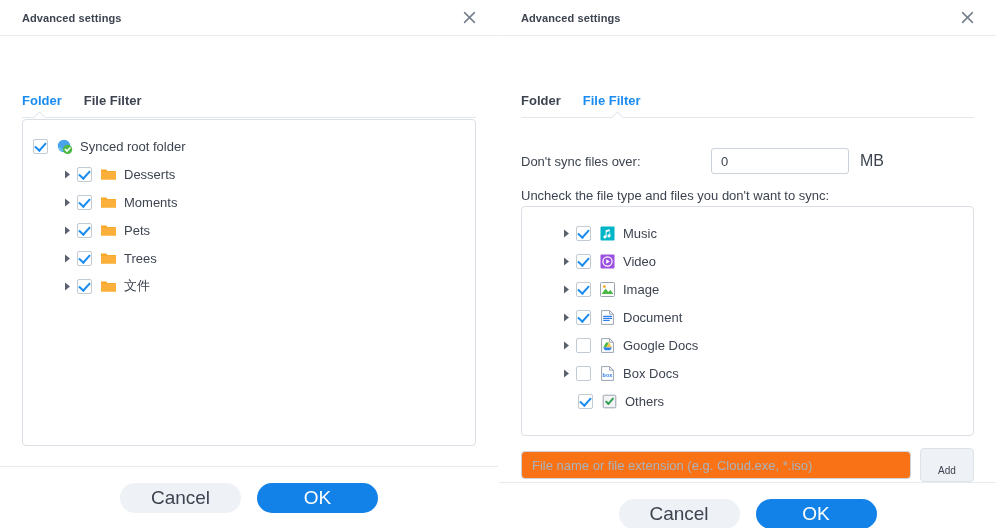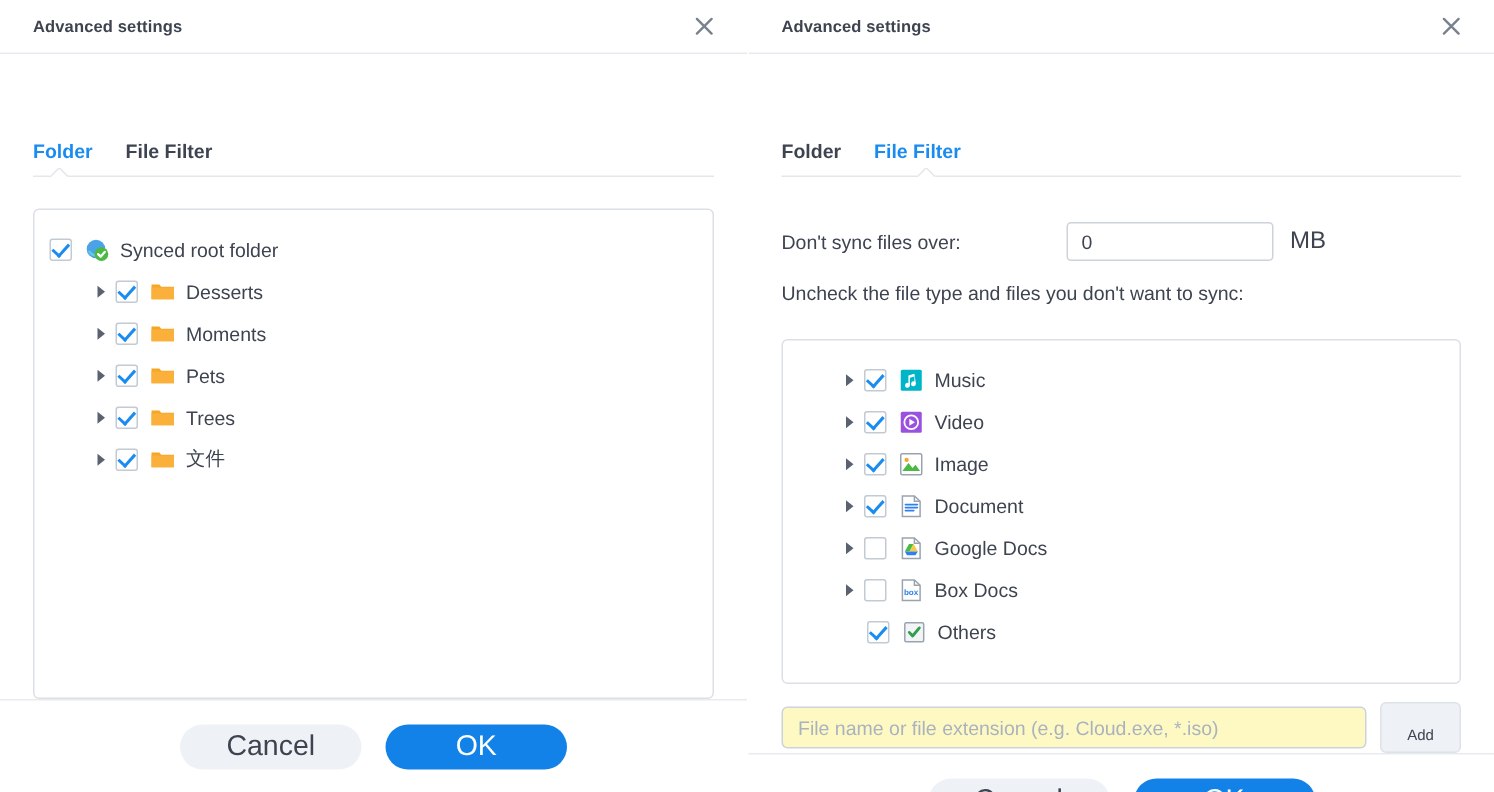--- a/index.html
+++ b/index.html
@@ -70,21 +70,21 @@
   .num-input{
     width:138px;height:26px;box-sizing:border-box;
     border:1px solid #ccd3db;border-radius:3px;background:#fff;
     font-family:"Liberation Sans",sans-serif;font-size:13px;color:#3d4450;
     padding:0 9px;outline:none;
   }
   .unit{font-size:16px;color:#3d4450;margin-left:11px;}
 
   
   .tree-box{
-    margin-top:21px;
+    margin-top:1px;
     border:1px solid #dbe0e6;border-radius:4px;background:#fff;
     box-sizing:border-box;
     overflow:hidden;
   }
   .tree-box.folders{height:327px;padding:12px 10px;}
   .tree-box.filetypes{height:230px;padding:12px 10px;}
 
   .row{
     display:flex;align-items:center;height:28px;
     font-size:13px;color:#3d4450;white-space:nowrap;
@@ -110,21 +110,21 @@
   }
   .row-label{margin-left:7px;}
 
   
   .ic{width:17px;height:17px;flex:none;display:block;}
 
   
   .add-row{display:flex;align-items:center;margin-top:12px;gap:9px;}
   .text-input{
     flex:1;height:28px;box-sizing:border-box;
-    border:1px solid #ccd3db;border-radius:4px;background:#fef9c3;
+    border:1px solid #ccd3db;border-radius:4px;background:#f97316;
     font-family:"Liberation Sans",sans-serif;font-size:13px;color:#3d4450;
     padding:0 10px;outline:none;
   }
   .text-input::placeholder{color:#aab3bd;}
   .btn-add{
     height:28px;min-width:54px;padding:16px 14px;
     border:1px solid #dde2e8;border-radius:4px;background:#eef1f5;
     font-family:"Liberation Sans",sans-serif;font-size:10px;color:#3d4450;
     cursor:pointer;
   }

